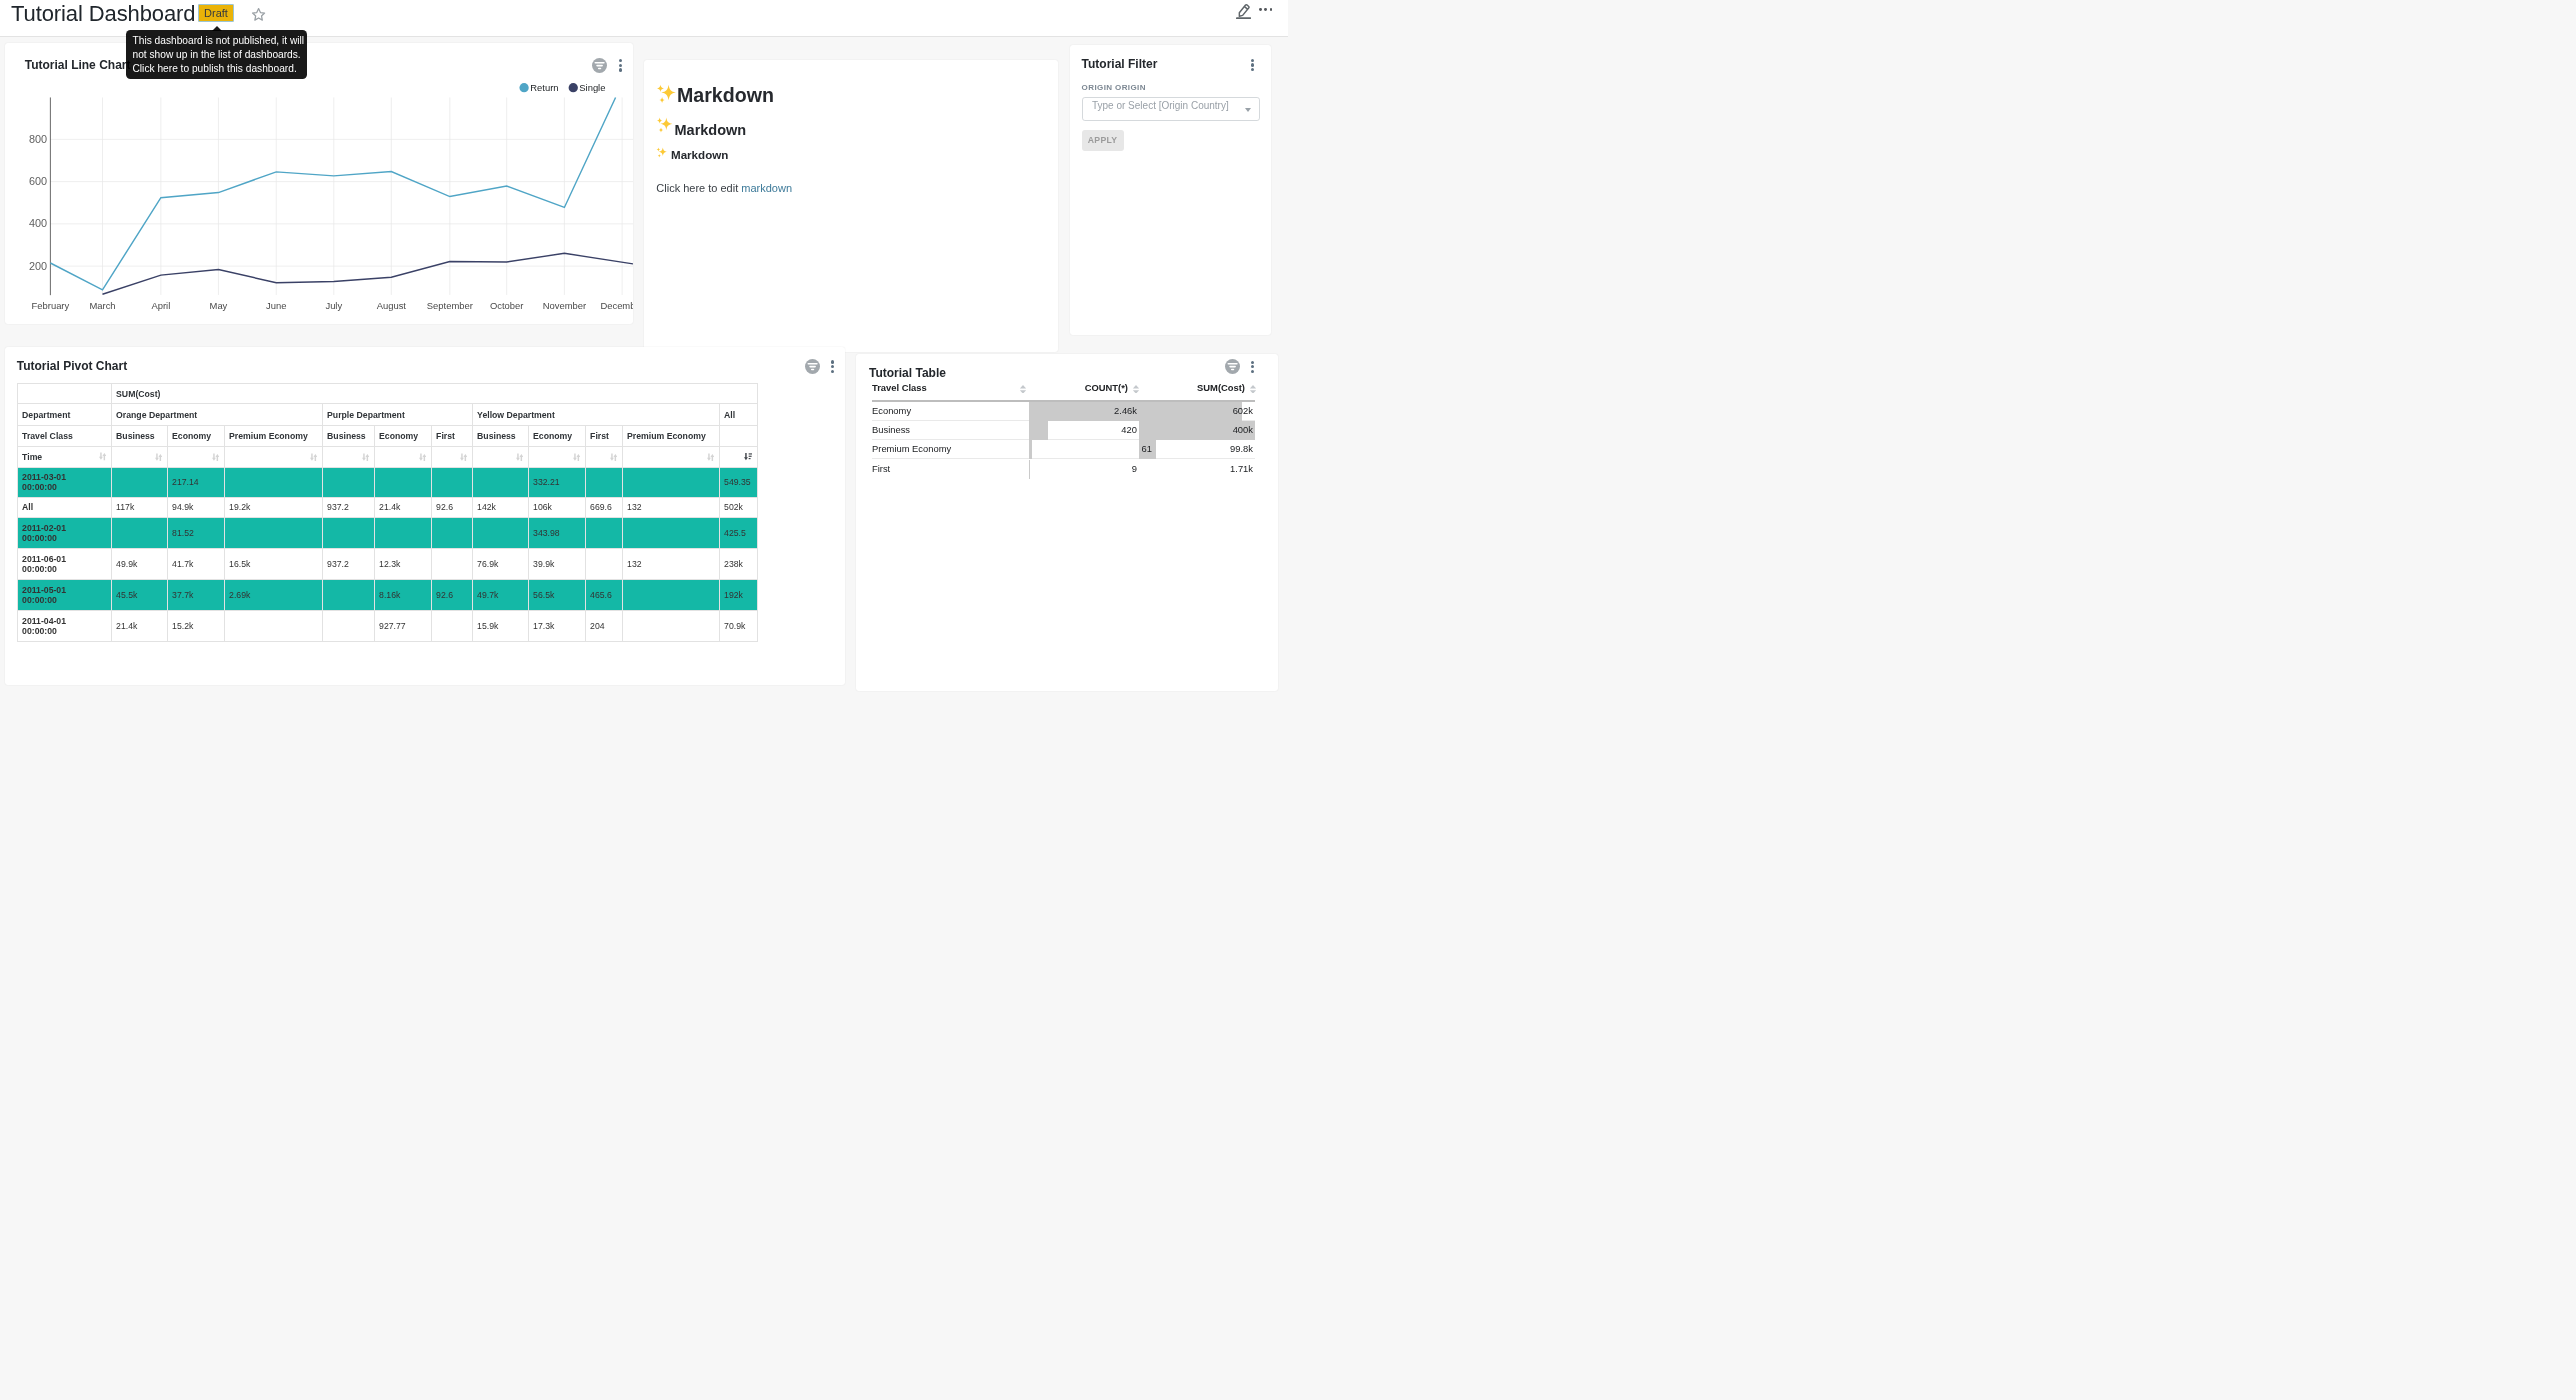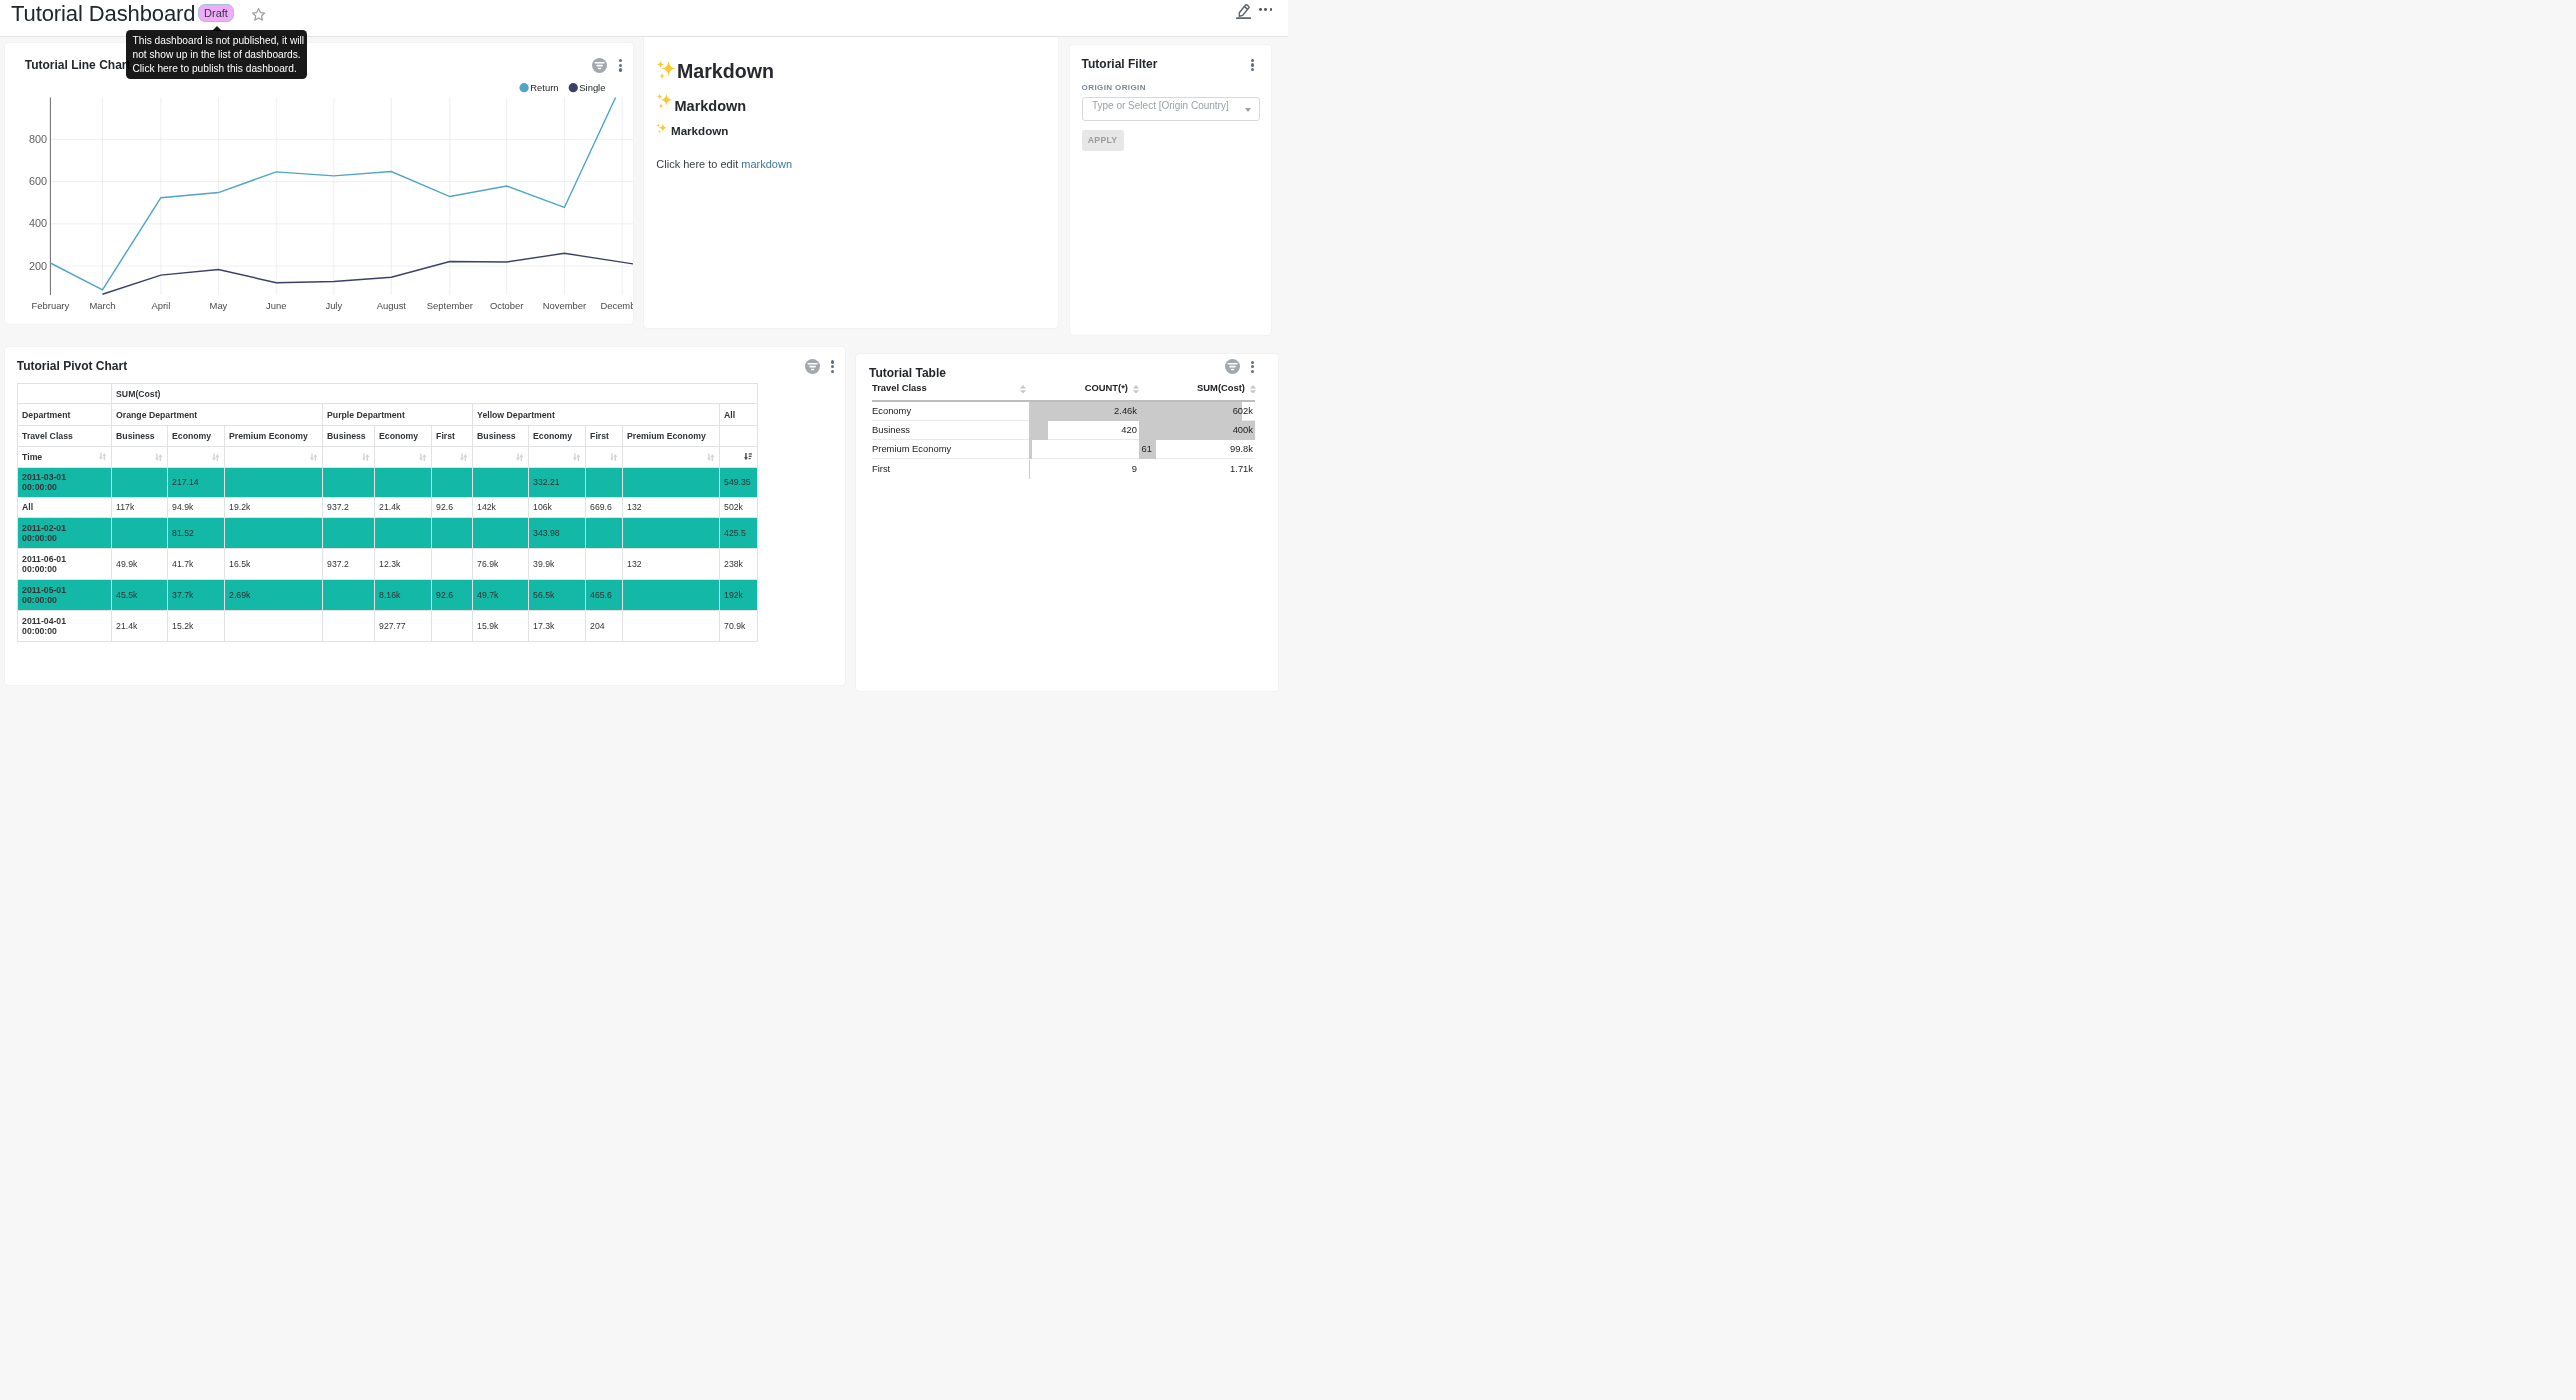--- a/index.html
+++ b/index.html
@@ -1,32 +1,32 @@
 <!DOCTYPE html>
 <html style="font-size:11.6px"><head>
 <meta charset="utf-8">
 <style>
 * { margin:0; padding:0; box-sizing:border-box; }
 html,body { width:1288px; height:700px; overflow:hidden; }
 body { background:#f7f7f7; font-family:"Liberation Sans", sans-serif; position:relative; }
 .header { position:absolute; left:0; top:0; width:1288px; height:37px; background:#fff; border-bottom:0.7px solid #e3e3e3; z-index:5; }
 .hd-title { position:absolute; left:11px; top:1.1px; font-size:22px; color:#20262c; letter-spacing:-0.1px; }
-.pill { position:absolute; left:198px; top:4.4px; width:36px; height:17.4px; background:#f0abfc; border:0.7px solid #9cc5d5; border-radius:7px; font-size:11px; color:#34393e; text-align:center; line-height:16px; }
+.pill { position:absolute; left:198px; top:4.4px; width:36px; height:17.4px; background:#eab308; border:0.7px solid #9cc5d5; border-radius:1px; font-size:11px; color:#34393e; text-align:center; line-height:16px; }
 .star { position:absolute; left:251px; top:6.5px; }
 .pencil { position:absolute; left:1236px; top:2.9px; }
 .hmore { position:absolute; left:1259px; top:8px; width:16px; height:3.6px; }
 .hmore i { display:inline-block; width:2.8px; height:2.8px; border-radius:50%; background:#54585c; margin-right:2.5px; vertical-align:top; }
 .tooltip { position:absolute; left:126px; top:30px; width:181px; height:49px; background:rgba(0,0,0,0.9); border-radius:4.4px; color:#fff; font-size:10.2px; line-height:14px; padding:3.6px 0 0 6.5px; z-index:10; }
 .tooltip .arr { position:absolute; left:86px; top:-4.4px; width:0; height:0; border-left:5.1px solid transparent; border-right:5.1px solid transparent; border-bottom:5.1px solid rgba(0,0,0,0.9); }
 .panel { position:absolute; background:#fff; border-radius:2.9px; box-shadow:0 0 1.5px rgba(0,0,0,0.10); }
 .ptitle { position:absolute; font-size:12px; font-weight:bold; color:#23272c; white-space:nowrap; }
 .kebab i { display:block; width:3.2px; height:3.2px; border-radius:50%; background:#5d7080; margin-bottom:1.5px; }
 .fcirc { position:absolute; width:15.2px; height:15.2px; border-radius:50%; background:#a2a8ad; }
 #p-line { left:5.1px; top:43px; width:628px; height:281px; }
-#p-md { left:644px; top:36px; width:414px; height:292px; }
+#p-md { left:644px; top:60px; width:414px; height:292px; }
 #p-filter { left:1070px; top:45px; width:201px; height:290px; }
 #p-pivot { left:5.1px; top:347px; width:840px; height:338px; }
 #p-table { left:856px; top:354px; width:422px; height:337px; }
 
 .md-h1 { position:absolute; left:33px; top:24px; font-size:19.6px; font-weight:bold; color:#26292e; }
 .md-h2 { position:absolute; left:30.5px; top:62px; font-size:14.5px; font-weight:bold; color:#26292e; }
 .md-h3 { position:absolute; left:27px; top:88px; font-size:11.6px; font-weight:bold; color:#26292e; }
 .md-p { position:absolute; left:12.3px; top:122px; font-size:11px; color:#3b4046; }
 .md-p a { color:#3d7a99; text-decoration:none; }
 

